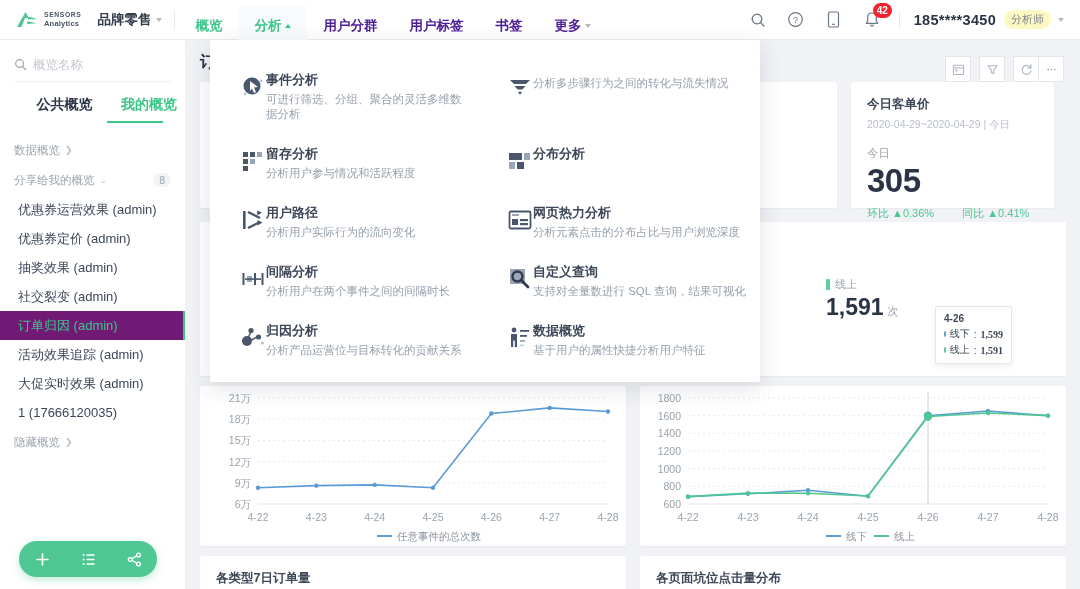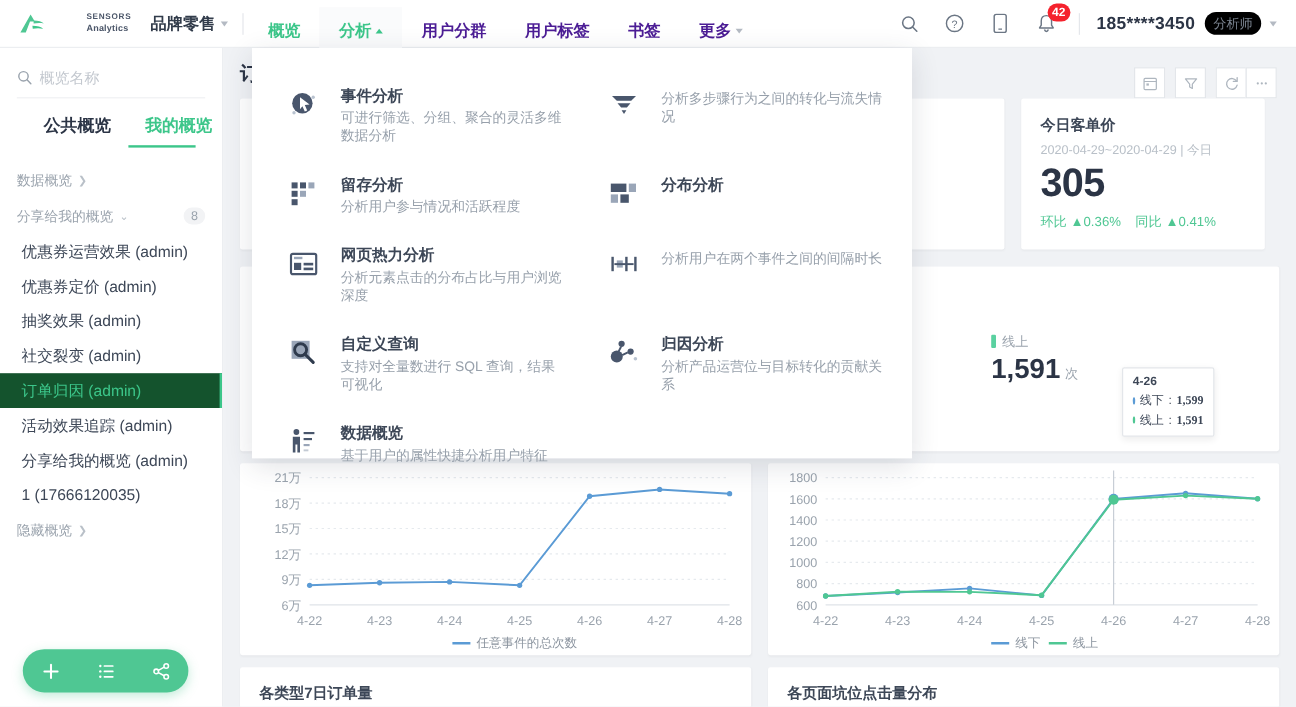--- a/index.html
+++ b/index.html
@@ -12,21 +12,21 @@
     -webkit-font-smoothing: antialiased;
   }
   .app { position: relative; width: 1080px; height: 589px; }
 
   
   .header {
     position: absolute; left: 0; top: 0; width: 1080px; height: 40px;
     background: #ffffff; border-bottom: 1px solid #eceef1;
     display: flex; align-items: center; z-index: 40;
   }
-  .logo-wrap { display: flex; align-items: center; padding: 0 14px 0 16px; gap: 28px; }
+  .logo-wrap { display: flex; align-items: center; padding: 0 14px 0 16px; }
   .logo-mark {
     width: 22px; height: 17px; position: relative; margin-right: 6px;
   }
   .logo-text { font-size: 7.5px; line-height: 8.5px; color: #4a5568; font-weight: bold; letter-spacing: .2px; }
   .logo-text .l1 { letter-spacing: .6px; font-size: 6.8px; }
   .project {
     display: flex; align-items: center; gap: 5px;
     font-size: 13.5px; color: #323c4b; font-weight: bold;
     padding: 0 12px 0 2px;
   }
@@ -47,21 +47,21 @@
   }
   .badge {
     position: absolute; top: 3px; left: 20px;
     background: #f5222d; color: #fff; font-size: 10px; font-weight: bold;
     border-radius: 9px; min-width: 19px; height: 15px; line-height: 15px;
     text-align: center; padding: 0 4px;
   }
   .user-sep { width: 1px; height: 18px; background: #e4e7eb; margin: 0 14px 0 8px; }
   .user-name { font-size: 14.5px; font-weight: bold; color: #2b3445; letter-spacing: .3px; }
   .user-role {
-    background: #000000; color: #7a838f; font-size: 11px;
+    background: #fef9c3; color: #7a838f; font-size: 11px;
     border-radius: 10px; padding: 2px 7px; margin-left: 8px; text-align: center;
   }
   .caret-sm {
     width: 0; height: 0; border-left: 3.5px solid transparent; border-right: 3.5px solid transparent;
     border-top: 4px solid #b4bac3; margin-left: 7px;
   }
   .caret-up {
     width: 0; height: 0; border-left: 3.5px solid transparent; border-right: 3.5px solid transparent;
     border-bottom: 4px solid #3cc68a;
   }
@@ -101,21 +101,21 @@
   .side-group .cnt {
     margin-left: auto; background: #f2f3f5; color: #9aa3ad;
     font-size: 10.5px; border-radius: 9px; padding: 1px 6px;
   }
   .chev { margin-left: 5px; font-size: 9px; color: #b9c0c8; }
   .side-item {
     height: 29px; display: flex; align-items: center; padding: 0 14px 0 18px;
     font-size: 13px; color: #3d4757; cursor: pointer; position: relative;
     white-space: nowrap;
   }
-  .side-item.selected { background: #14532d; color: #3cc68a; }
+  .side-item.selected { background: #701a75; color: #3cc68a; }
   .side-item.selected:after {
     content: ""; position: absolute; right: 0; top: 0; bottom: 0; width: 2px; background: #3cc68a;
   }
   .fab {
     position: absolute; left: 19px; bottom: 12px;
     width: 138px; height: 36px; border-radius: 18px; background: #4fc793;
     display: flex; align-items: center; justify-content: space-around;
     box-shadow: 0 3px 9px rgba(79,199,147,.35); cursor: pointer;
   }
   .fab > div { color: #fff; display: flex; align-items: center; justify-content: center; cursor: pointer; }
@@ -139,21 +139,21 @@
   .tb-grp .tb-btn + .tb-btn { margin-left: -1px; }
 
   .card { background: #fff; border-radius: 2px; box-shadow: 0 1px 2px rgba(0,0,0,.04); }
   .card-title { font-size: 12.5px; font-weight: bold; color: #3d4757; }
   .card-sub { font-size: 10.5px; color: #b9c0c8; margin-top: 5px; }
 
   .metric-row { position: absolute; left: 14px; top: 42px; display: flex; gap: 14px; }
   .metric-card { width: 203px; height: 126px; padding: 14px 16px; }
   .metric-label-sm { font-size: 11.5px; color: #9aa3ad; margin-top: 14px; }
   .metric-value { font-size: 33px; font-weight: bold; color: #2b3445; line-height: 38px; margin-top: 1px; letter-spacing: -.5px; }
-  .metric-delta { font-size: 11px; color: #4fc793; margin-top: 6px; display: flex; gap: 12px; }
+  .metric-delta { font-size: 11px; color: #4fc793; margin-top: 6px; display: flex; gap: 28px; }
   .metric-delta.red { color: #f5606d; }
 
   .chart-card { position: absolute; height: 154px; padding: 0; overflow: hidden; }
   .chart-card.left { left: 14px; top: 182px; width: 426px; }
   .chart-card.right { left: 454px; top: 182px; width: 426px; }
   .chart-hd { padding: 13px 16px 0 16px; }
   .chart-big { display: flex; align-items: baseline; gap: 6px; margin-top: 10px; }
   .chart-legend-dot { width: 4px; height: 11px; background: #5ad1a0; border-radius: 1px; }
   .chart-big-label { font-size: 11px; color: #9aa3ad; }
   .chart-big-val { font-size: 23px; font-weight: bold; color: #2b3445; }
@@ -170,21 +170,21 @@
   svg text { font-family: "Liberation Sans", sans-serif; }
 
   
   .mega {
     position: absolute; left: 210px; top: 40px; width: 550px; height: 342px;
     background: #fff; box-shadow: 0 6px 22px rgba(40,50,70,.14);
     z-index: 60; padding: 20px 0 0 0;
   }
   .mega-grid { display: grid; grid-template-columns: 1fr 1fr; }
   .mega-item {
-    display: flex; gap: 18px; padding: 12px 14px 12px 30px; cursor: pointer; align-items: flex-start;
+    display: flex; gap: 0; padding: 12px 14px 12px 30px; cursor: pointer; align-items: flex-start;
   }
   .mega-item:nth-child(even) { padding-left: 22px; }
   .mega-ico { width: 26px; min-width: 26px; height: 26px; display: flex; align-items: center; justify-content: center; margin-top: 2px; }
   .mega-t { font-size: 13px; font-weight: bold; color: #3d4757; line-height: 16px; }
   .mega-d { font-size: 11.5px; color: #97a0ab; margin-top: 4px; line-height: 15px; }
 
   .tooltip-box {
     position: absolute; left: 935px; top: 406px; width: 77px;
     background: #fff; border: 1px solid #e3e6ea; border-radius: 2px;
     padding: 6px 8px; font-size: 10px; color: #3d4757; z-index: 20;
@@ -305,21 +305,21 @@
       <span class="cnt">8</span>
     </div>
 
     <div>
       <div class="side-item">优惠券运营效果 (admin)</div>
       <div class="side-item">优惠券定价 (admin)</div>
       <div class="side-item">抽奖效果 (admin)</div>
       <div class="side-item">社交裂变 (admin)</div>
       <div class="side-item selected">订单归因 (admin)</div>
       <div class="side-item">活动效果追踪 (admin)</div>
-      <div class="side-item">分享给我的概览 (admin)</div>
+      <div class="side-item">大促实时效果 (admin)</div>
       <div class="side-item">1 (17666120035)</div>
     </div>
 
     <div class="side-group">
       <span>隐藏概览</span>
       <span class="chev">❯</span>
     </div>
 
     <div class="fab">
       <div>
@@ -389,20 +389,21 @@
     <div class="metric-row">
       <div class="card metric-card"></div>
       <div class="card metric-card"></div>
       <div class="card metric-card">
         <div class="card-sub" style="margin-top:24px">29 | 今日</div>
         <div class="metric-delta red" style="margin-top:62px">21.23%</div>
       </div>
       <div class="card metric-card">
         <div class="card-title">今日客单价</div>
         <div class="card-sub">2020-04-29~2020-04-29 | 今日</div>
+        <div class="metric-label-sm">今日</div>
         <div class="metric-value">305</div>
         <div class="metric-delta">
           <span>环比 ▲0.36%</span>
           <span>同比 ▲0.41%</span>
         </div>
       </div>
     </div>
 
     <div class="card chart-card left"></div>
     <div class="card chart-card right">
@@ -580,20 +581,34 @@
               <rect x="17" y="5" width="6" height="7" fill="#9aa6b8"></rect>
             <rect x="2" y="14" width="6" height="7" fill="#9aa6b8"></rect>
               <rect x="10" y="14" width="7" height="7" fill="#49566c"></rect>
           </svg>
         </span>
         <div>
           <div class="mega-t">分布分析</div>
         </div>
       </div>
 
+      <div class="mega-item">
+        <span class="mega-ico">
+          <svg width="26" height="26" viewBox="0 0 26 26">
+            <rect x="3" y="4" width="2.6" height="18" fill="#49566c"></rect>
+            <path d="M8 5 L20 11 M8 21 L20 15" stroke="#49566c" stroke-width="2.4" fill="none"></path>
+            <path d="M17 3.5 L22 5.5 L17.5 8.5 Z" fill="#49566c"></path>
+            <path d="M17.5 13 L22.5 15.5 L17.5 18.5 Z" fill="#49566c"></path>
+          </svg>
+        </span>
+        <div>
+          <div class="mega-t">用户路径</div>
+          <div class="mega-d">分析用户实际行为的流向变化</div>
+        </div>
+      </div>
 
       <div class="mega-item">
         <span class="mega-ico">
           <svg width="26" height="26" viewBox="0 0 26 26">
             <rect x="2.5" y="4.5" width="21" height="17" rx="1.5" fill="none" stroke="#49566c" stroke-width="1.8"></rect>
             <rect x="5" y="7" width="7" height="2" fill="#9aa6b8"></rect>
             <rect x="5" y="12" width="6" height="6" fill="#49566c"></rect>
             <rect x="13" y="12" width="8" height="2.2" fill="#49566c"></rect>
             <rect x="13" y="16" width="8" height="2.2" fill="#49566c"></rect>
           </svg>
@@ -608,20 +623,21 @@
         <span class="mega-ico">
           <svg width="26" height="26" viewBox="0 0 26 26">
             <rect x="2.5" y="7" width="2" height="12" fill="#49566c"></rect>
             <rect x="21.5" y="7" width="2" height="12" fill="#49566c"></rect>
             <rect x="7" y="10" width="5" height="6" fill="#9aa6b8"></rect>
             <rect x="14" y="7" width="2" height="12" fill="#49566c"></rect>
             <rect x="5" y="12.3" width="16" height="1.6" fill="#49566c"></rect>
           </svg>
         </span>
         <div>
+          <div class="mega-t">间隔分析</div>
           <div class="mega-d">分析用户在两个事件之间的间隔时长</div>
         </div>
       </div>
 
       <div class="mega-item">
         <span class="mega-ico">
           <svg width="26" height="26" viewBox="0 0 26 26">
             <rect x="3" y="3" width="15" height="15" fill="#9aa6b8"></rect>
             <circle cx="10.5" cy="10.5" r="5" fill="none" stroke="#2f3b4d" stroke-width="2.4"></circle>
             <line x1="14" y1="14" x2="21" y2="21" stroke="#2f3b4d" stroke-width="2.6" stroke-linecap="round"></line>

